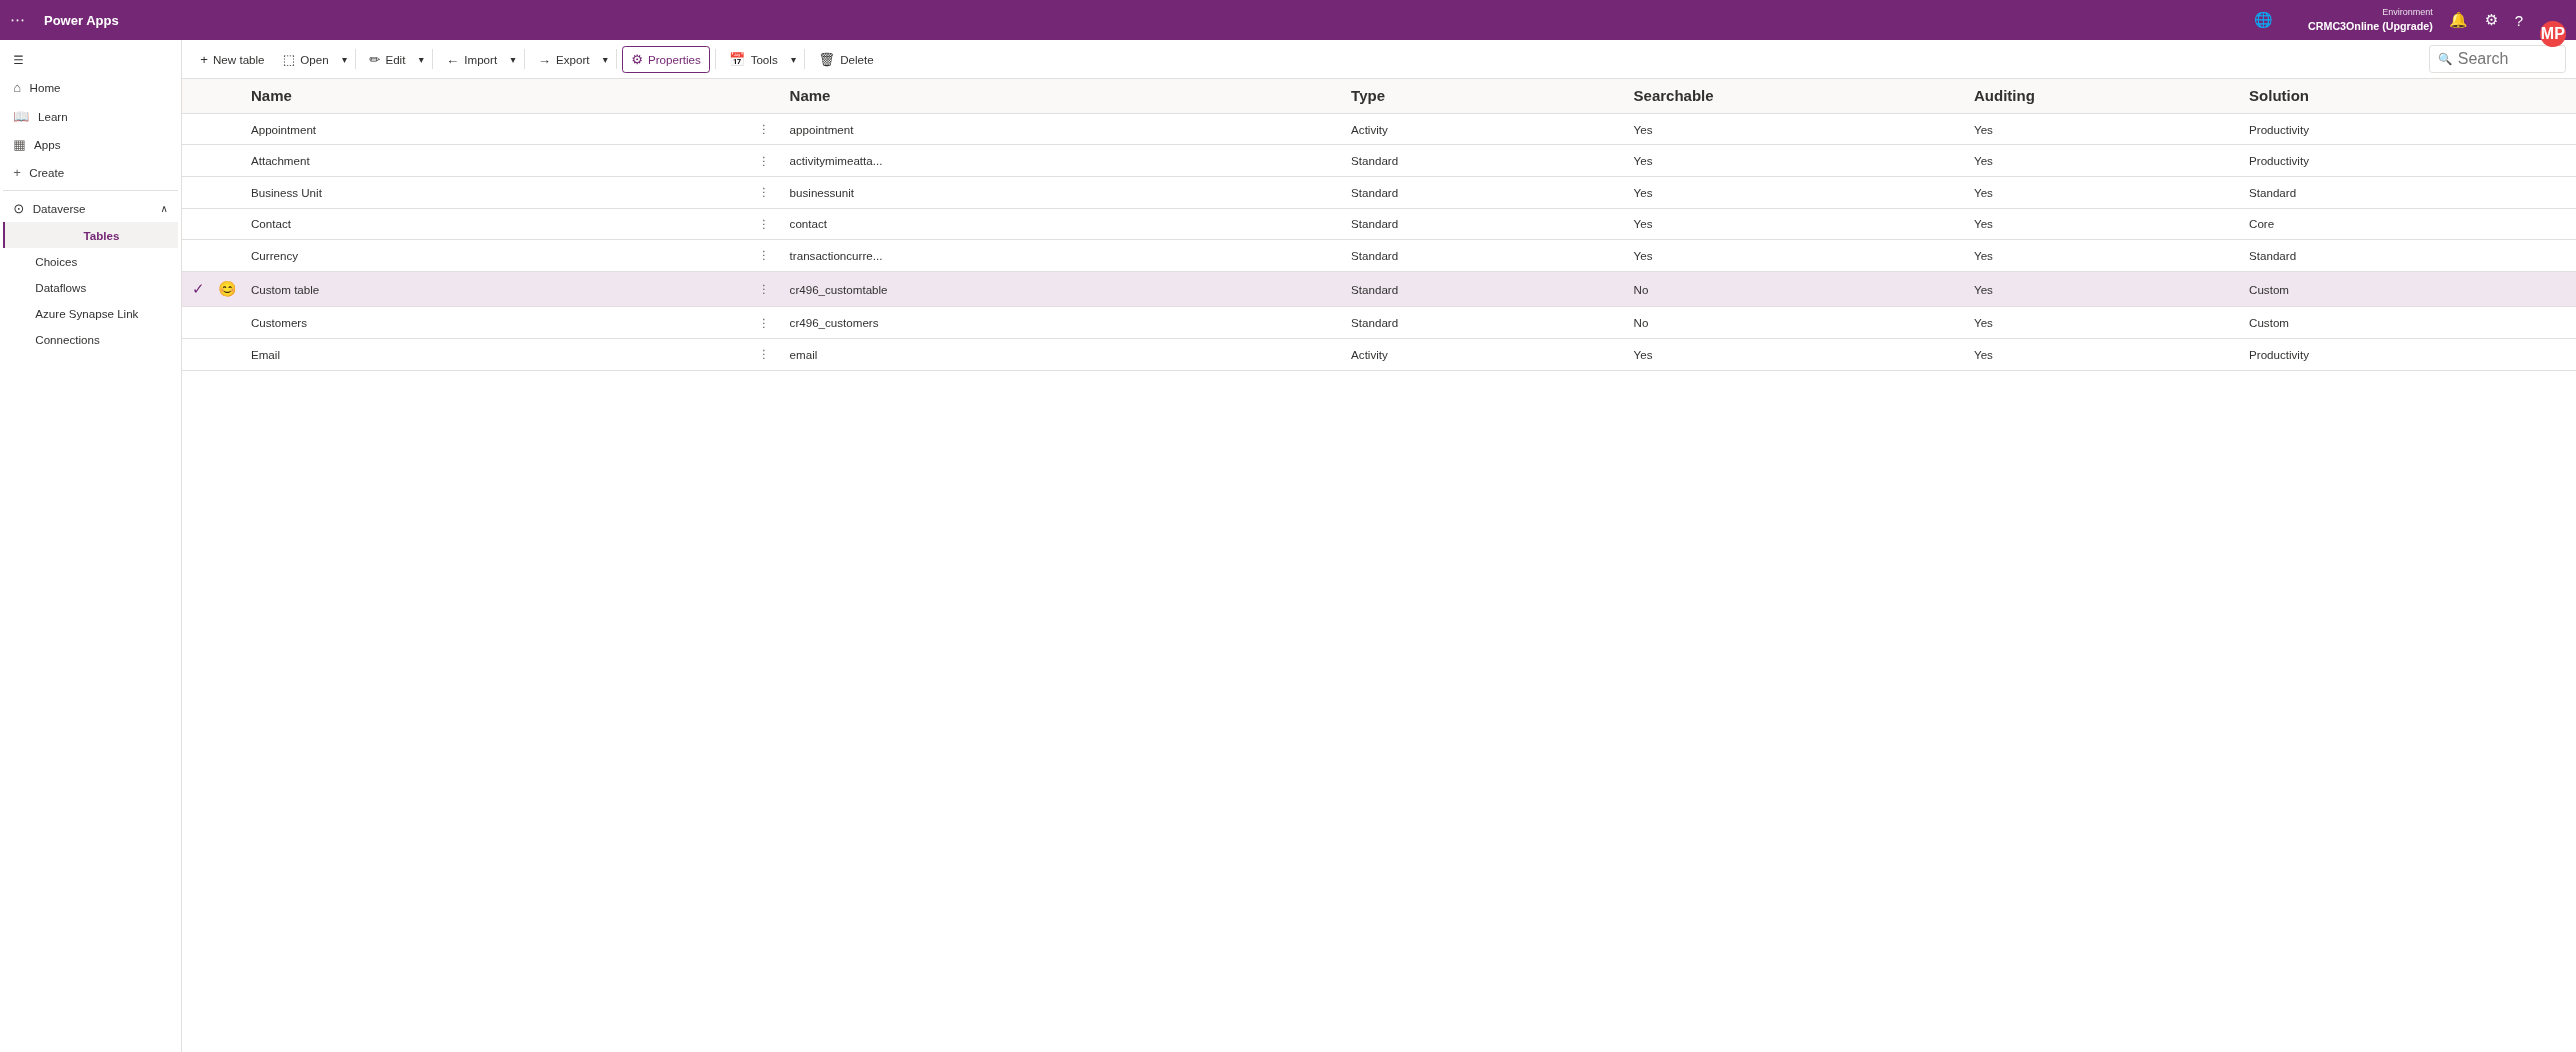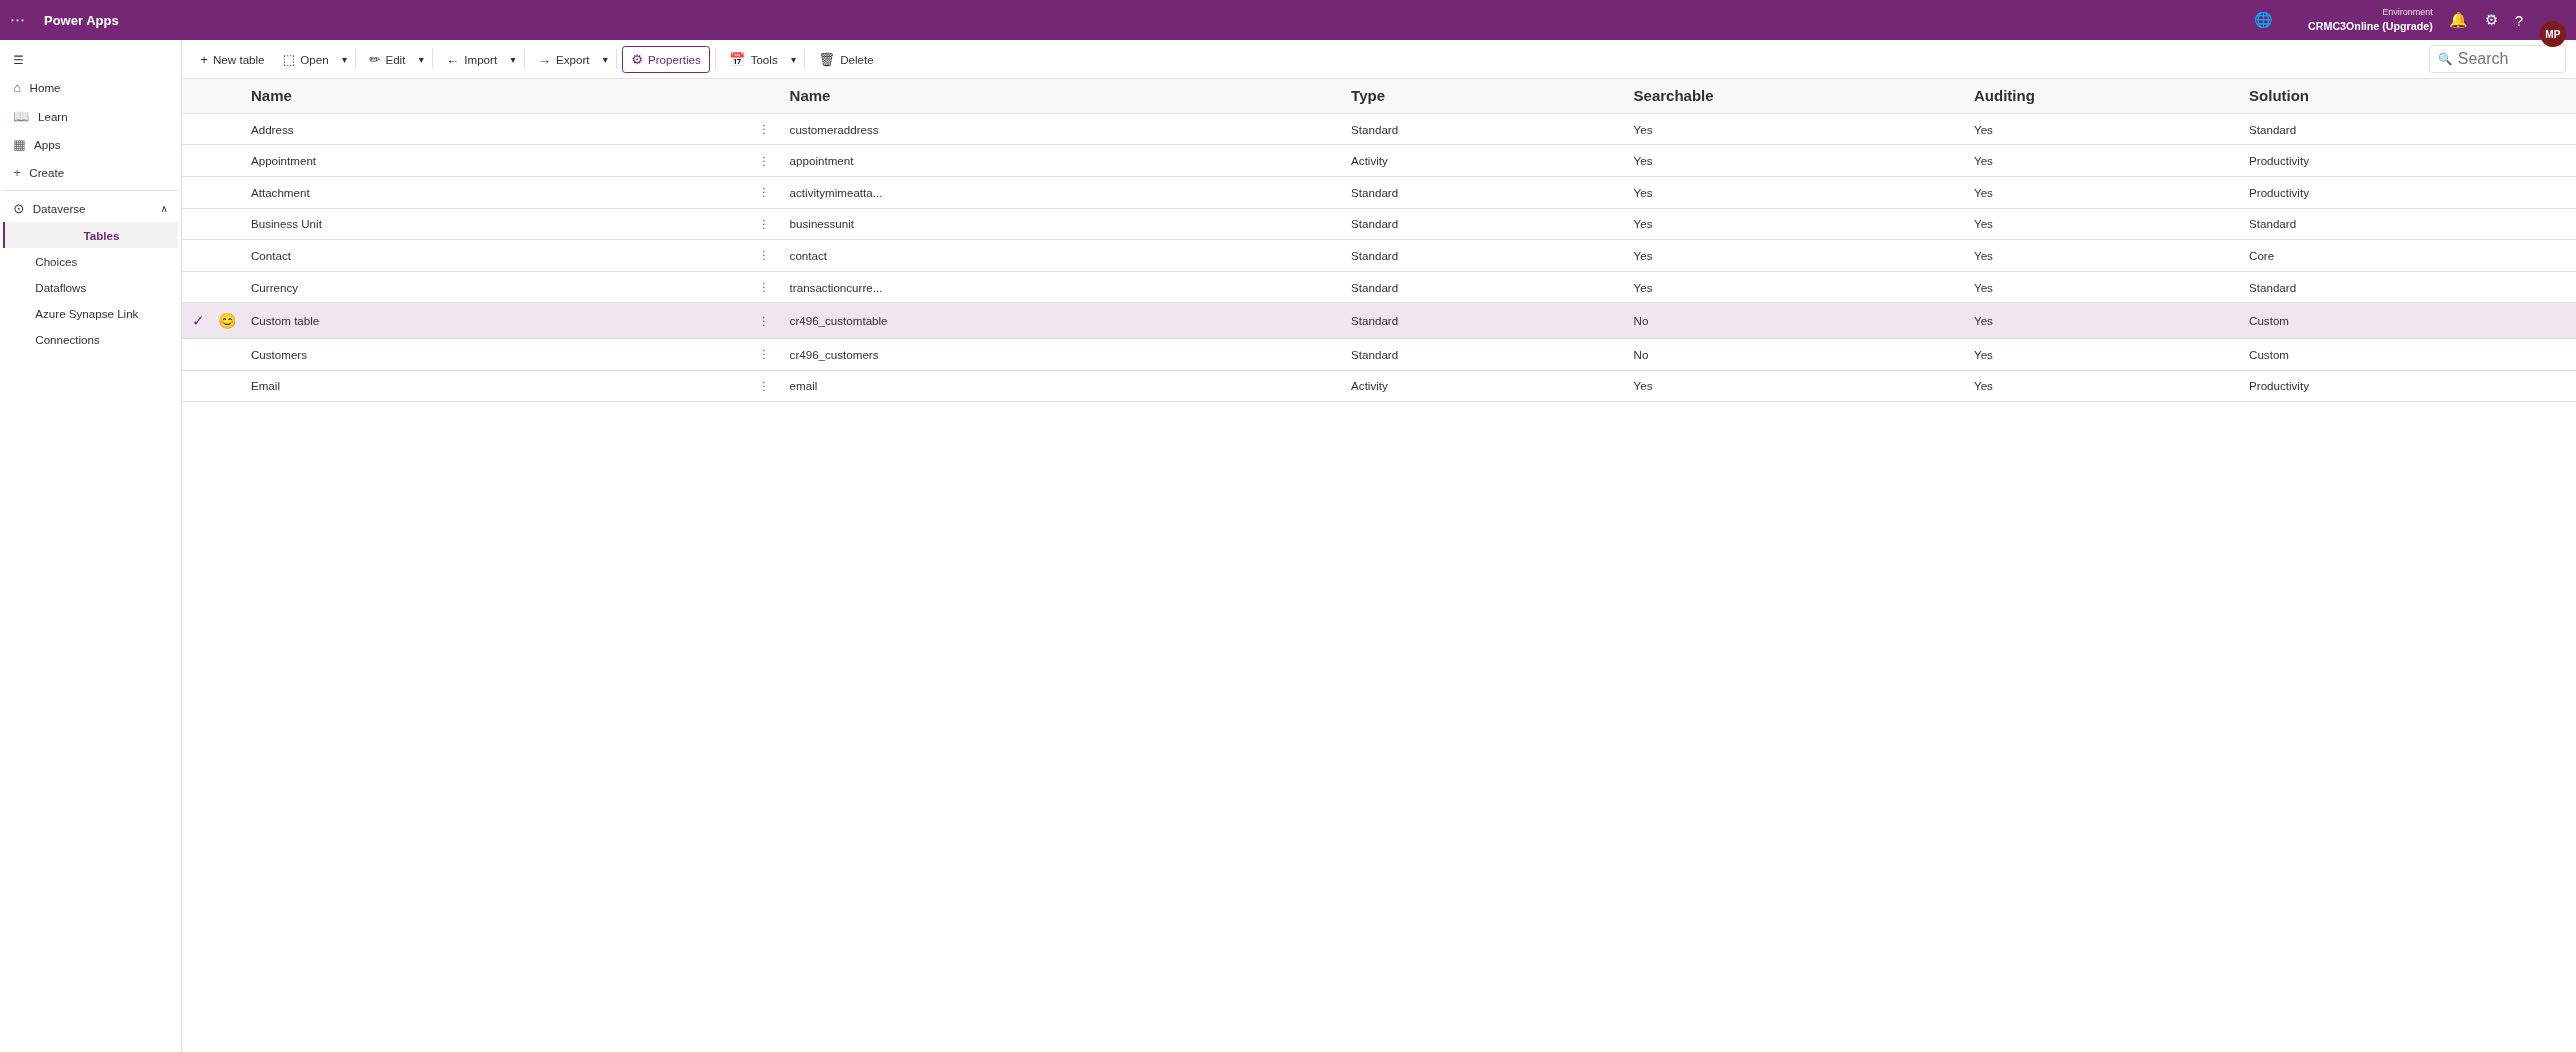--- a/index.html
+++ b/index.html
@@ -18,21 +18,21 @@
       top: 0; left: 0; right: 0;
       z-index: 100;
     }
     .top-nav .grid-icon { font-size: 15px; cursor: pointer; }
     .top-nav .app-title { font-size: 13px; font-weight: 600; padding-left: 9px; }
     .top-nav .nav-spacer { flex: 1; }
     .top-nav .env-block { text-align: right; font-size: 10px; line-height: 1.4; cursor: pointer; }
     .top-nav .env-block .env-label { font-size: 9px; opacity: 0.85; }
     .top-nav .env-block .env-name { font-size: 10.7px; font-weight: 600; margin-left: 28px; }
     .top-nav .top-icon { font-size: 15px; cursor: pointer; color: white; margin-left: 6.6px; }
-    .top-nav .avatar { width: 26.4px; height: 26.4px; border-radius: 50%; background: #7f1d1d; display: flex; align-items: center; justify-content: center; font-weight: 700; font-size: 10px; margin-left: 6.6px; cursor: pointer; margin-top: 28px; }
+    .top-nav .avatar { width: 26.4px; height: 26.4px; border-radius: 50%; background: #ef4444; display: flex; align-items: center; justify-content: center; font-weight: 700; font-size: 16px; margin-left: 6.6px; cursor: pointer; margin-top: 28px; }
 
     
     .main-layout {
       display: flex;
       margin-top: 40px;
       height: calc(100vh - 40px);
     }
 
     
     .sidebar {
@@ -331,35 +331,20 @@
             <th class="col-name">Name</th>
             <th class="dots-cell"></th>
             <th class="col-name-value">Name</th>
             <th class="col-type">Type</th>
             <th class="col-searchable">Searchable</th>
             <th class="col-auditing">Auditing</th>
             <th class="col-solution">Solution</th>
           </tr>
         </thead>
         <tbody id="table-body">
-        <tr>
-    <td class="check-cell">
-      
-    </td>
-    <td class="row-icon-cell">
-      
-    </td>
-    <td class="col-name">Address</td>
-    <td class="dots-cell">⋮</td>
-    <td class="col-name-value">customeraddress</td>
-    <td class="col-type">Standard</td>
-    <td class="col-searchable">Yes</td>
-    <td class="col-auditing">Yes</td>
-    <td class="col-solution">Standard</td>
-  </tr>
             <tr>
     <td class="check-cell">
       
     </td>
     <td class="row-icon-cell">
       
     </td>
     <td class="col-name">Appointment</td>
     <td class="dots-cell">⋮</td>
     <td class="col-name-value">appointment</td>

